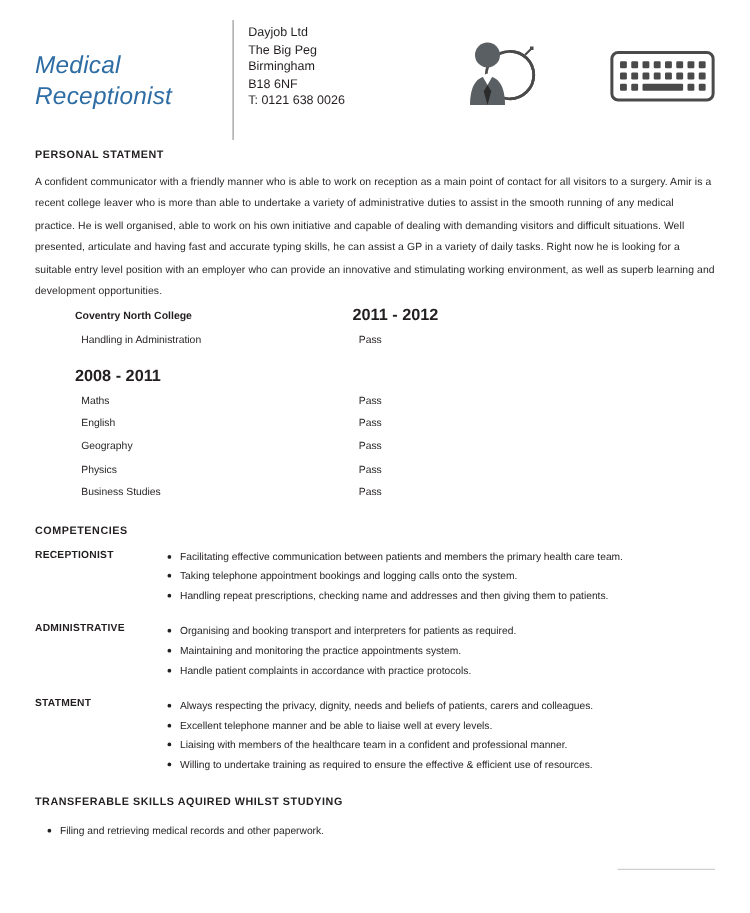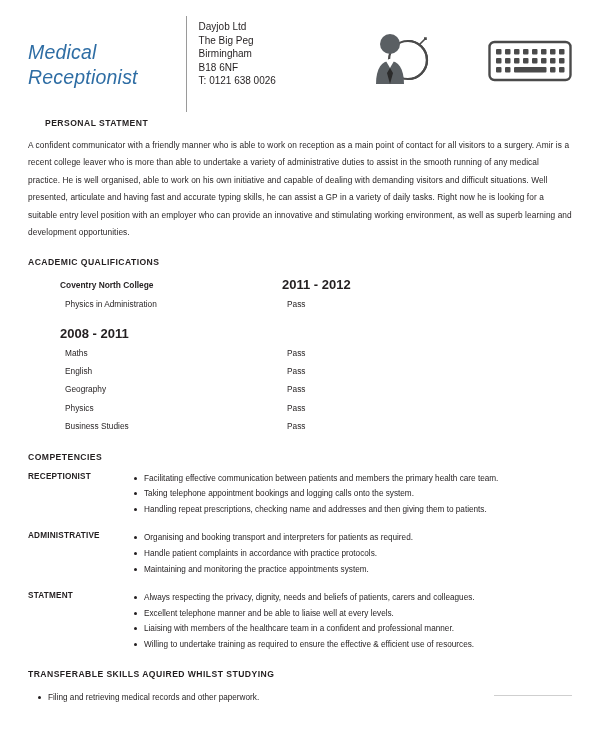--- a/index.html
+++ b/index.html
@@ -75,21 +75,21 @@
     padding: 0 28px;
     box-sizing: border-box;
   }
   .sec-head {
     font-size: 8.6px;
     font-weight: bold;
     letter-spacing: 0.45px;
     color: #231f20;
     margin: 16px 0 9px 0;
   }
-  .sec-head.first { margin-top: 8px; margin-left: 17px; }
+  .sec-head.first { margin-top: 8px; }
 
   .para {
     font-size: 8.3px;
     line-height: 17.4px;
     color: #231f20;
     text-align: left;
     letter-spacing: 0.08px;
   }
 
   
@@ -252,29 +252,28 @@
 
       </div>
     </div>
   </div>
 
   <div class="body">
 
     <div class="sec-head first">PERSONAL STATMENT</div>
     <div class="para">A confident communicator with a friendly manner who is able to work on reception as a main point of contact for all visitors to a surgery. Amir is a recent college leaver who is more than able to undertake a variety of administrative duties to assist in the smooth running of any medical practice. He is well organised, able to work on his own initiative and capable of dealing with demanding visitors and difficult situations. Well presented, articulate and having fast and accurate typing skills, he can assist a GP in a variety of daily tasks. Right now he is looking for a suitable entry level position with an employer who can provide an innovative and stimulating working environment, as well as superb learning and development opportunities.</div>
 
-    <div class="sec-head">ACADEMIC QUALIFICATIONS</div>
 
     <div class="edu-block">
       <div class="edu-school-row">
         <div class="left">Coventry North College</div>
         <div class="right">2011 - 2012</div>
       </div>
       <div class="edu-row">
-        <div class="left">Physics in Administration</div>
+        <div class="left">Handling in Administration</div>
         <div class="right">Pass</div>
       </div>
     </div>
 
     <div class="edu-gap"></div>
 
     <div class="edu-block">
       <div class="edu-school-row">
         <div class="right">2008 - 2011</div>
       </div>
@@ -308,22 +307,22 @@
         <li>Facilitating effective communication between patients and members the primary health care team.</li>
         <li>Taking telephone appointment bookings and logging calls onto the system.</li>
         <li>Handling repeat prescriptions, checking name and addresses and then giving them to patients.</li>
       </ul>
     </div>
 
     <div class="comp-row">
       <div class="comp-label">ADMINISTRATIVE</div>
       <ul class="comp-list">
         <li>Organising and booking transport and interpreters for patients as required.</li>
+        <li>Maintaining and monitoring the practice appointments system.</li>
         <li>Handle patient complaints in accordance with practice protocols.</li>
-        <li>Maintaining and monitoring the practice appointments system.</li>
       </ul>
     </div>
 
     <div class="comp-row">
       <div class="comp-label">STATMENT</div>
       <ul class="comp-list">
         <li>Always respecting the privacy, dignity, needs and beliefs of patients, carers and colleagues.</li>
         <li>Excellent telephone manner and be able to liaise well at every levels.</li>
         <li>Liaising with members of the healthcare team in a confident and professional manner.</li>
         <li>Willing to undertake training as required to ensure the effective &amp; efficient use of resources.</li>

